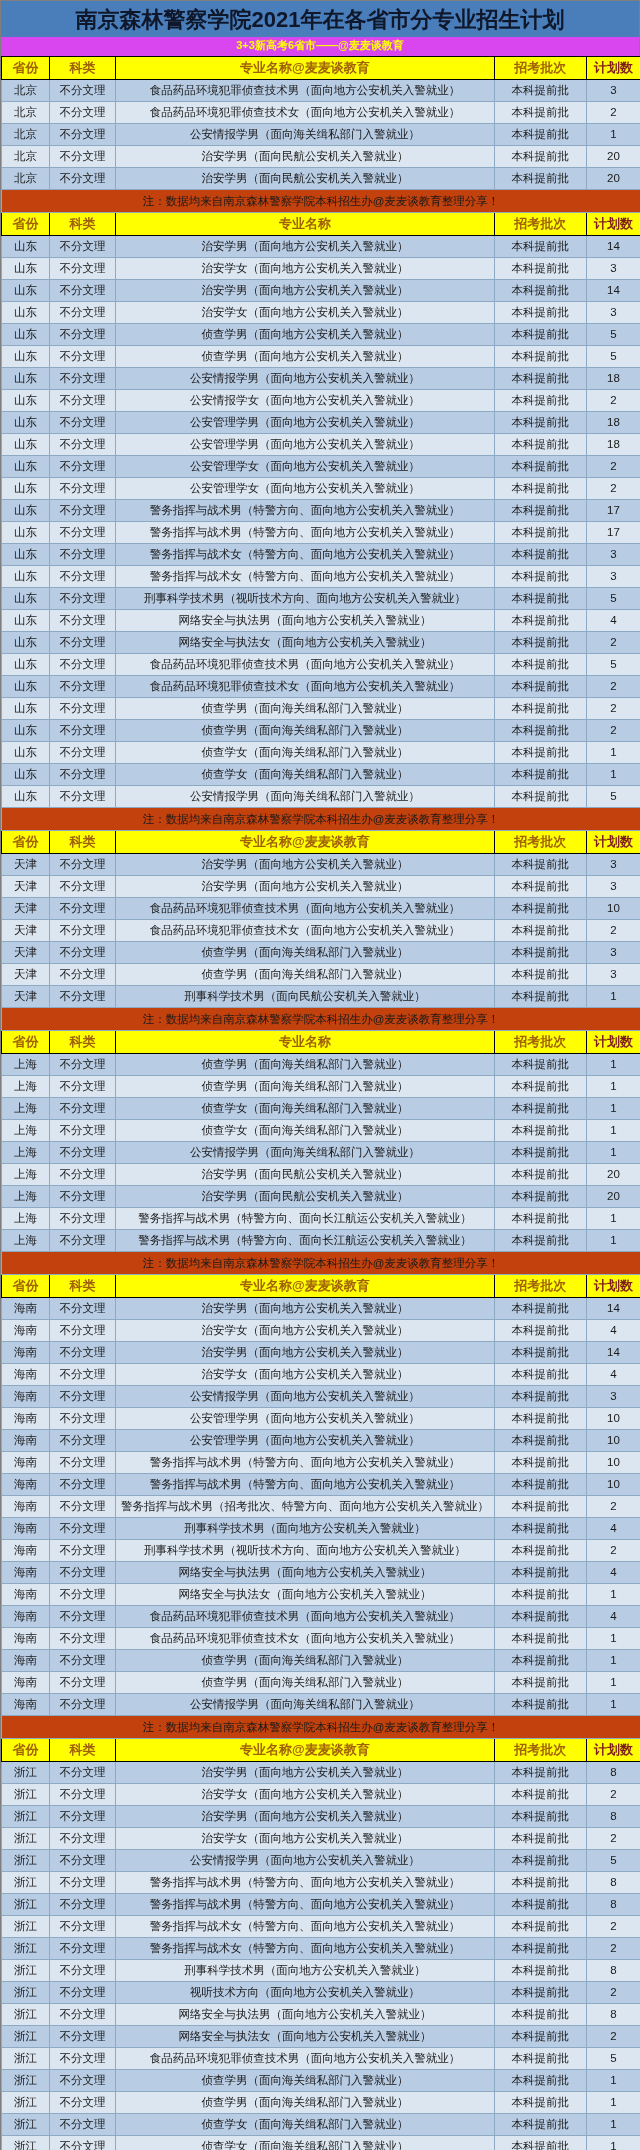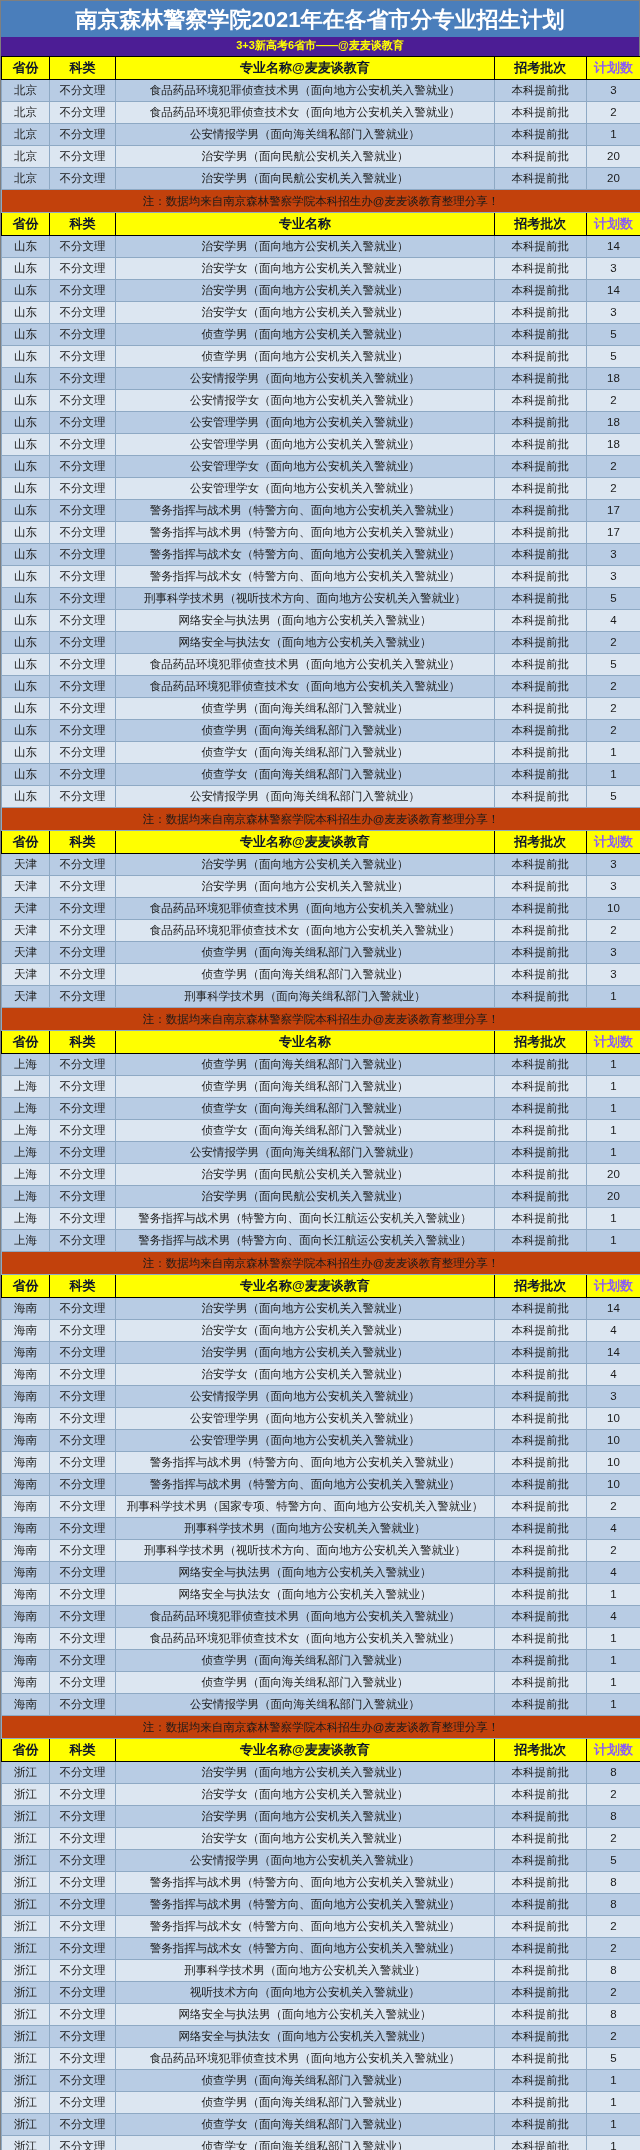--- a/index.html
+++ b/index.html
@@ -19,27 +19,27 @@
   
   .title-band{
     background:#4a7ebb;
     border-bottom:1px solid #2f5party;
     text-align:center;
     padding:4px 0 2px 0;
   }
   .title-main{
     font-size:22px;
     font-weight:bold;
-    color:#ffffff;
+    color:#0f172a;
     letter-spacing:0px;
     line-height:30px;
     white-space:nowrap;
   }
   .title-sub{
-    background:#4c1d95;
+    background:#d946ef;
     text-align:center;
     font-size:11px;
     font-weight:bold;
     color:#ffff00;
     line-height:17px;
     padding-bottom:2px;
     white-space:nowrap;
   }
   
   table.plan{
@@ -64,27 +64,27 @@
   col.c-type{width:66px;}
   col.c-major{width:378px;}
   col.c-batch{width:92px;}
   col.c-num{width:54px;}
 
   
   tr.hdr td{
     background:#ffff00;
     font-weight:bold;
     font-size:13px;
-    color:#0f172a;
+    color:#a16207;
     border:1px solid #000000;
     height:22px;
     line-height:22px;
   }
   tr.hdr td.num{
-    color:#8b5cf6;
+    color:#7f1d1d;
   }
   
   tr.r-odd td{background:#b8cce4;}
   tr.r-even td{background:#dce6f1;}
   td.major{
     font-size:11.5px;
   }
   td.num{
     color:#c0504d;
     font-size:12px;
@@ -430,21 +430,21 @@
         <tr class="r-even">
           <td>天津</td>
           <td>不分文理</td>
           <td class="major">侦查学男（面向海关缉私部门入警就业）</td>
           <td>本科提前批</td>
           <td class="num">3</td>
         </tr>
         <tr class="r-odd">
           <td>天津</td>
           <td>不分文理</td>
-          <td class="major">刑事科学技术男（面向海关缉私部门入警就业）</td>
+          <td class="major">刑事科学技术男（面向民航公安机关入警就业）</td>
           <td>本科提前批</td>
           <td class="num">1</td>
         </tr>
         <tr class="note">
           <td colspan="5">注：数据均来自南京森林警察学院本科招生办@麦麦谈教育整理分享！</td>
         </tr>
         <tr class="hdr">
           <td>省份</td>
           <td>科类</td>
           <td>专业名称</td>
@@ -583,21 +583,21 @@
         <tr class="r-odd">
           <td>海南</td>
           <td>不分文理</td>
           <td class="major">警务指挥与战术男（特警方向、面向地方公安机关入警就业）</td>
           <td>本科提前批</td>
           <td class="num">10</td>
         </tr>
         <tr class="r-even">
           <td>海南</td>
           <td>不分文理</td>
-          <td class="major">刑事科学技术男（国家专项、特警方向、面向地方公安机关入警就业）</td>
+          <td class="major">警务指挥与战术男（招考批次、特警方向、面向地方公安机关入警就业）</td>
           <td>本科提前批</td>
           <td class="num">2</td>
         </tr>
         <tr class="r-odd">
           <td>海南</td>
           <td>不分文理</td>
           <td class="major">刑事科学技术男（面向地方公安机关入警就业）</td>
           <td>本科提前批</td>
           <td class="num">4</td>
         </tr>

